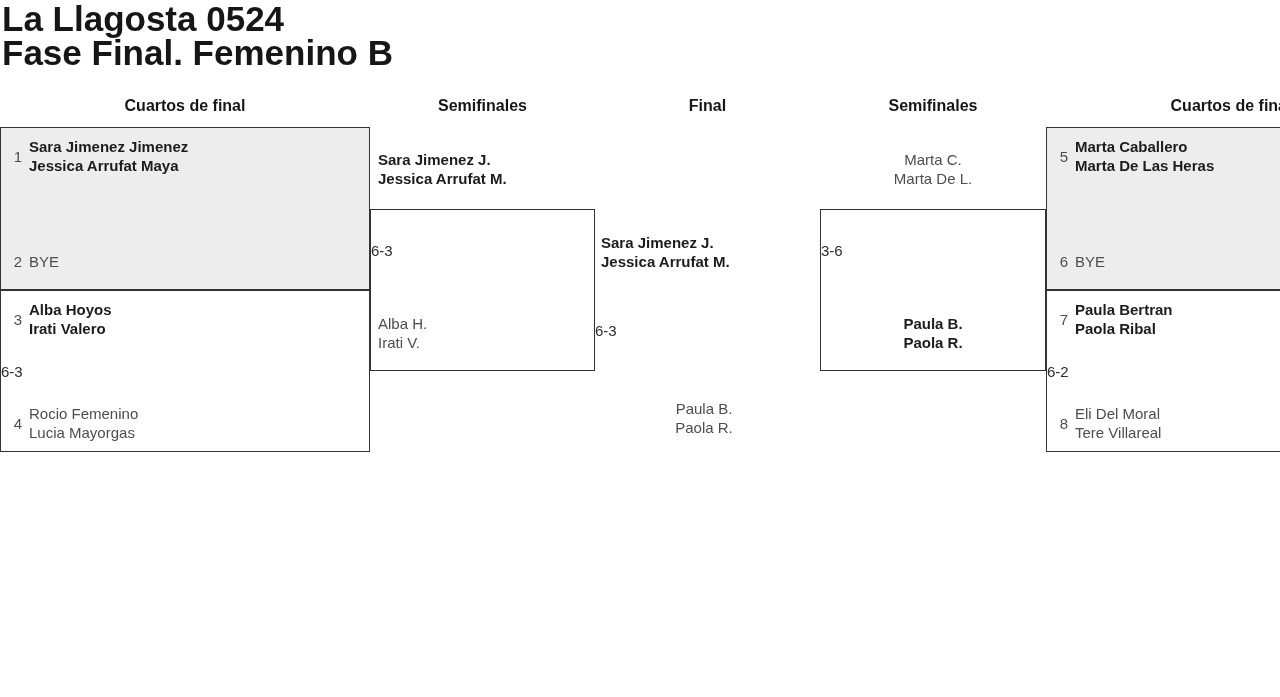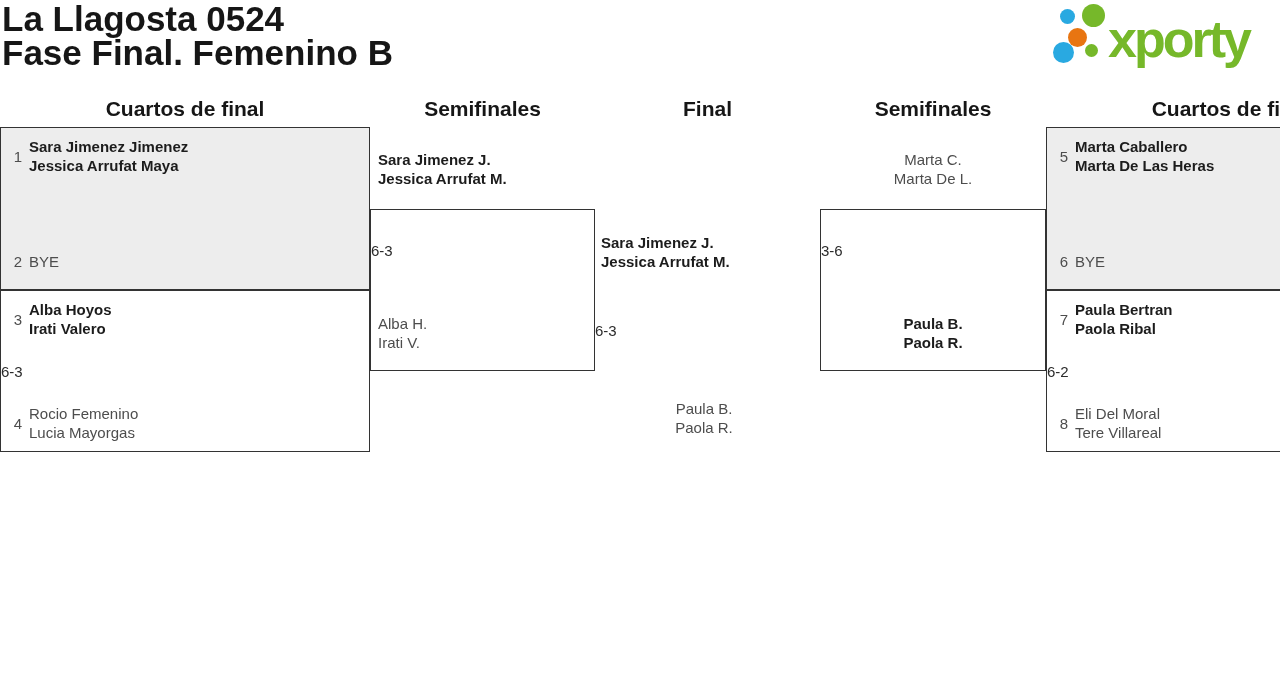--- a/index.html
+++ b/index.html
@@ -14,21 +14,21 @@
   .logo { position:absolute; left:1048px; top:2px; width:232px; height:74px; }
   .dot { position:absolute; border-radius:50%; }
   .dot.b1 { left:12px; top:7px;  width:15px; height:15px; background:#29a9e1; }
   .dot.g1 { left:34px; top:2px;  width:23px; height:23px; background:#76b82a; }
   .dot.o1 { left:20px; top:26px; width:19px; height:19px; background:#e87511; }
   .dot.b2 { left:5px;  top:40px; width:21px; height:21px; background:#29a9e1; }
   .dot.g2 { left:37px; top:42px; width:13px; height:13px; background:#76b82a; }
   .wordmark { position:absolute; left:60px; top:0; font-size:52px; line-height:74px;
     font-weight:700; letter-spacing:-3px; color:#76b82a; white-space:nowrap; }
 
-  .round-header { position:absolute; top:97px; font-size:21px; font-weight:600; color:#161616; text-align:center; white-space:nowrap; }
+  .round-header { position:absolute; top:97px; font-size:16px; font-weight:600; color:#161616; text-align:center; white-space:nowrap; }
 
   .box { position:absolute; background:#ffffff; border:1.5px solid #333333; box-sizing:border-box; }
   .box.shaded { background:#ededed; }
 
   .team { position:absolute; left:6px; right:6px; height:38px; display:flex; align-items:center; }
   .team.top { top:9px; }
   .team.bottom { bottom:9px; }
   .seed { width:22px; flex:none; text-align:center; font-size:15px; color:#4d4d4d; }
   .lines { font-size:15px; line-height:19px; white-space:nowrap; }
   .winner-text { font-weight:700; color:#1c1c1c; }
@@ -44,28 +44,20 @@
 </head>
 <body>
 
 <div class="page">
 
   <div class="title">
     <div>La Llagosta 0524</div>
     <div>Fase Final. Femenino B</div>
   </div>
 
-  <div class="logo">
-    <span class="dot b1"></span>
-    <span class="dot g1"></span>
-    <span class="dot o1"></span>
-    <span class="dot b2"></span>
-    <span class="dot g2"></span>
-    <span class="wordmark">xporty</span>
-  </div>
 
   <div class="round-header" style="left:0; width:370px;">Cuartos de final</div>
   <div class="round-header" style="left:370px; width:225px;">Semifinales</div>
   <div class="round-header" style="left:595px; width:225px;">Final</div>
   <div class="round-header" style="left:820px; width:226px;">Semifinales</div>
   <div class="round-header" style="left:1046px; width:370px;">Cuartos de final</div>
 
   <div class="box shaded" style="left:0; top:127px; width:370px; height:163px;">
     <div class="team top">
       <span class="seed">1</span>

